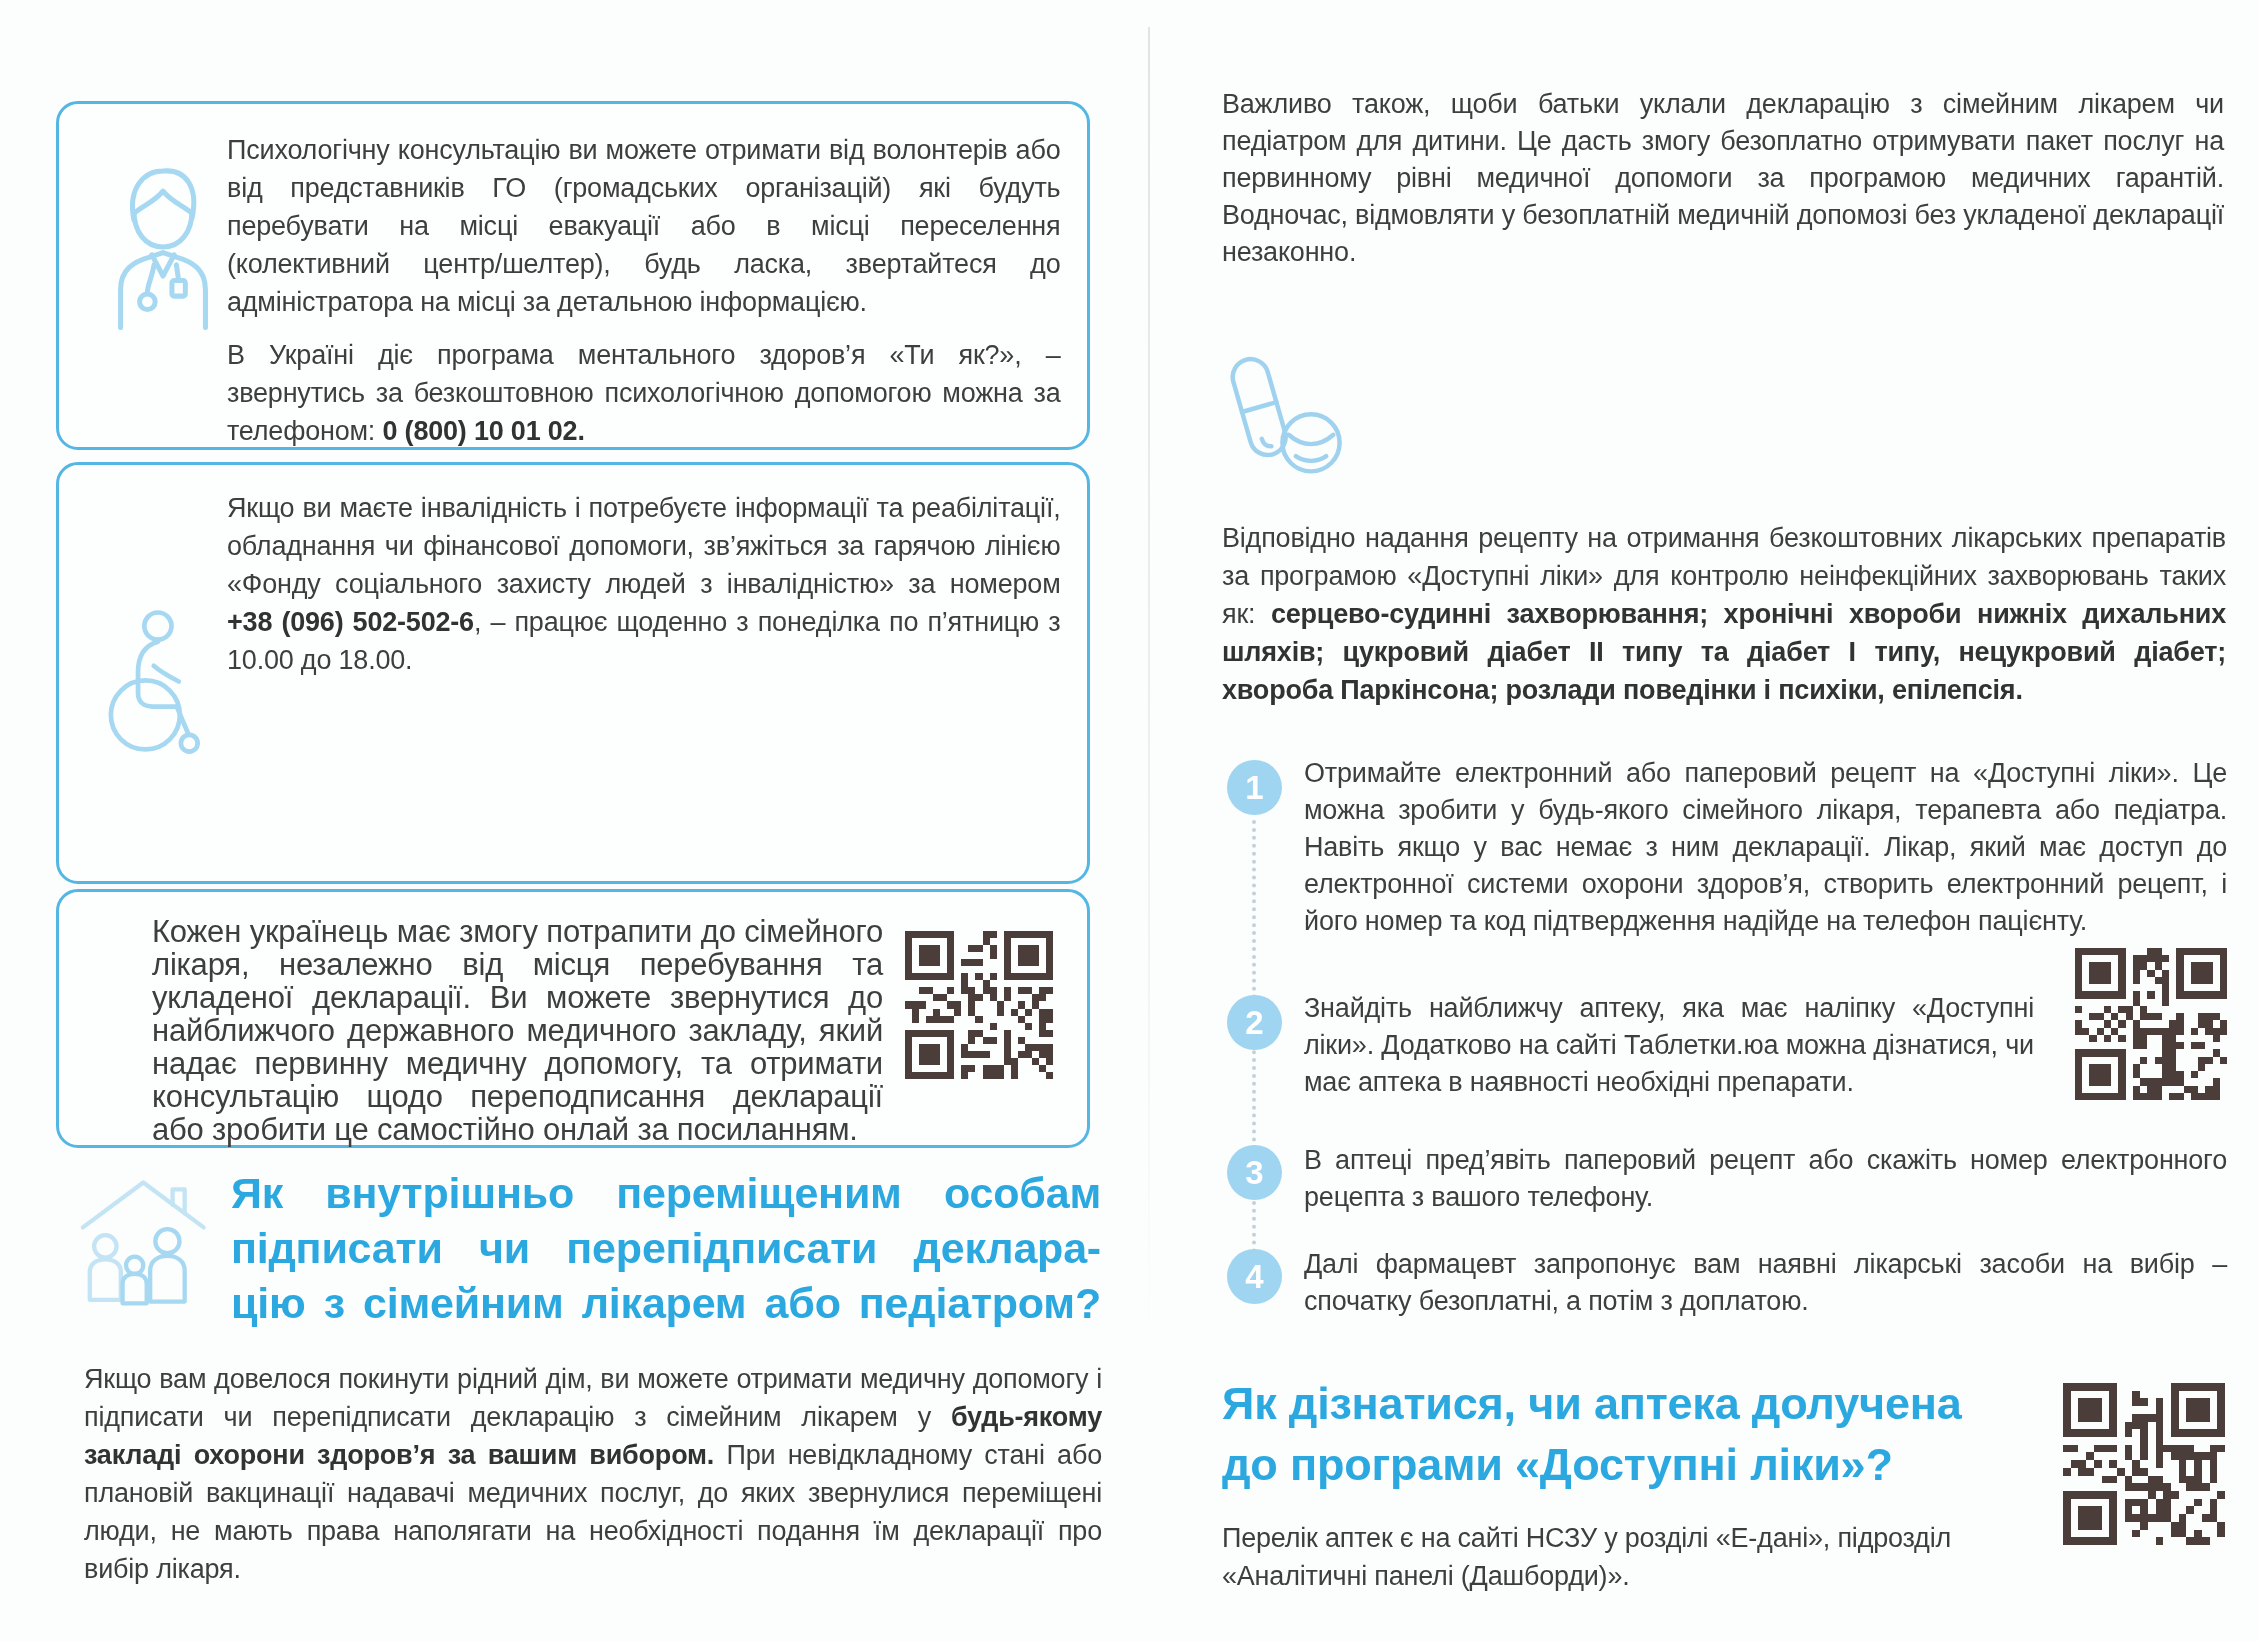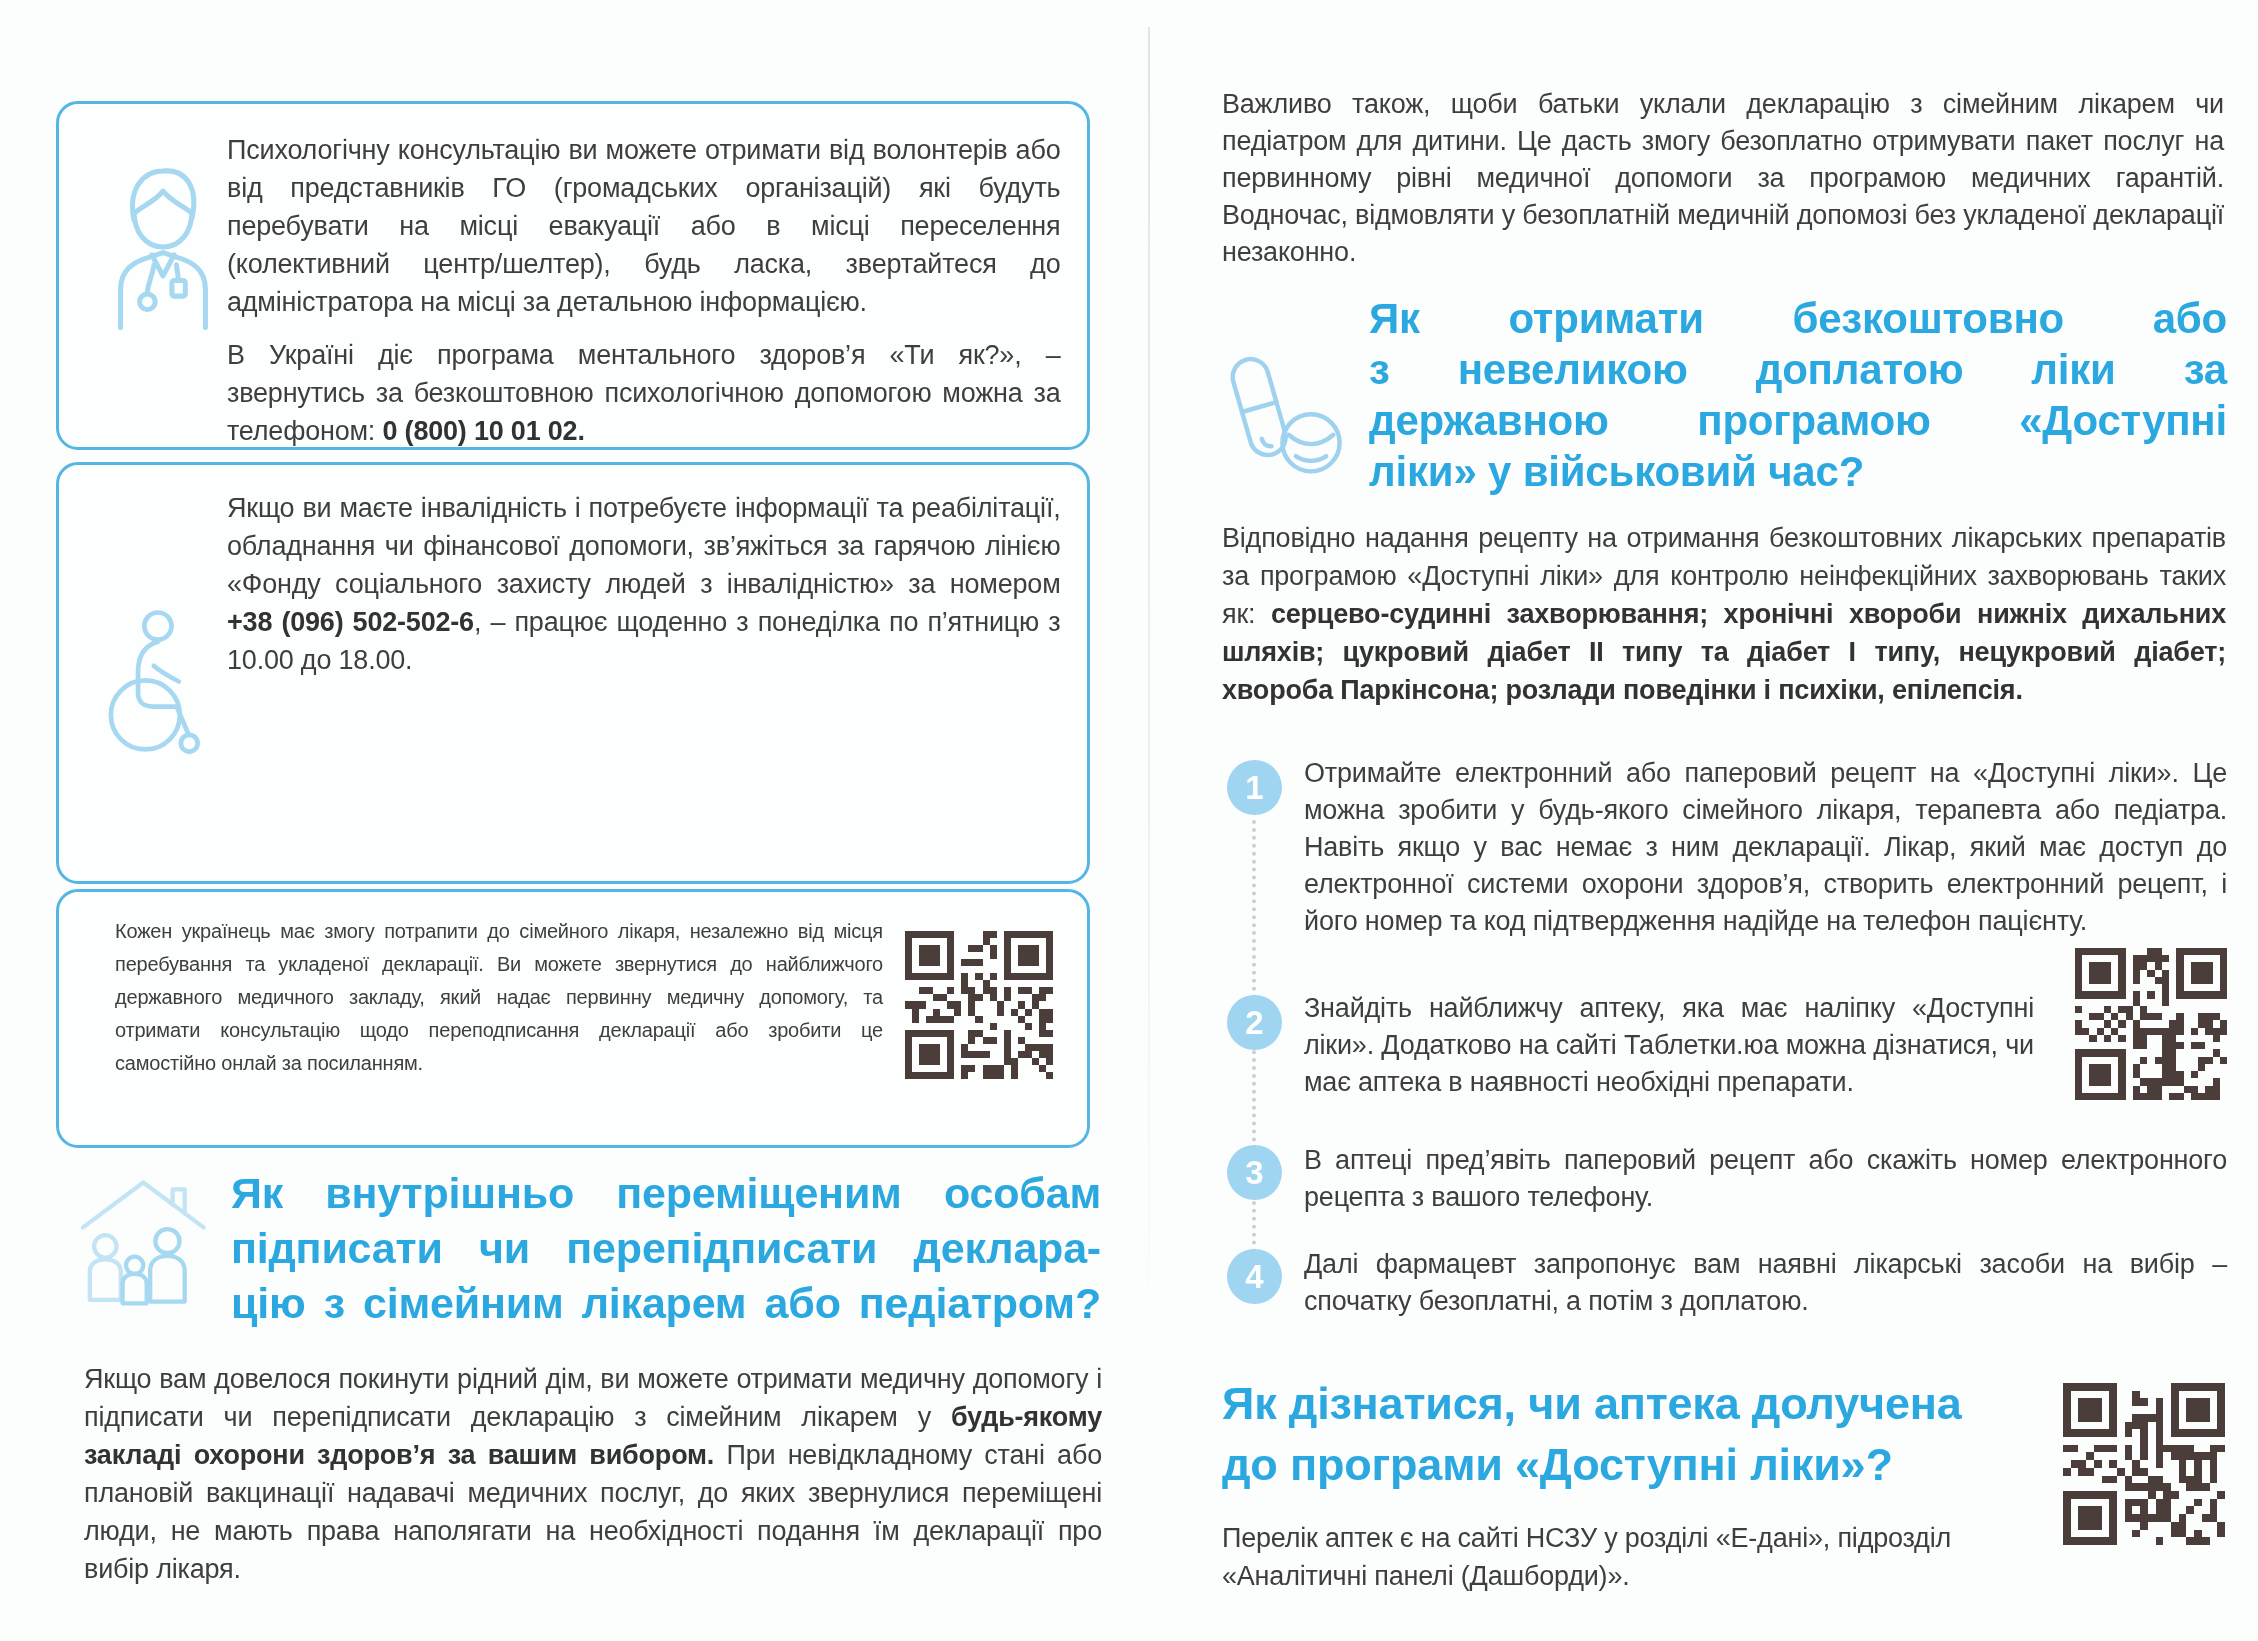--- a/index.html
+++ b/index.html
@@ -17,21 +17,21 @@
   
   .card{
     position:absolute;border:3.1px solid #54b6e3;border-radius:22px;background:#fdfefe;
     box-sizing:border-box;
   }
   .para{
     margin:0;font-size:27px;line-height:38px;letter-spacing:-0.2px;
     text-align:justify;text-align-last:left;color:#3e3e3e;
   }
   .para b{font-weight:700;color:#323232;}
-  .small .para{font-size:20px;line-height:33px;}
+  .small .para{font-size:31px;line-height:33px;margin-left:37px;}
   .gap{height:15px;}
   .icon-wrap svg{width:100%;height:100%;}
   
   .head{
     font-weight:700;color:#2ba8df;letter-spacing:-0.2px;
   }
   .jline{text-align:justify;text-align-last:justify;}
   .head-left{font-size:43px;line-height:55px;}
   .head-r1{font-size:42px;line-height:51px;}
   .head-r2{font-size:45px;line-height:61px;}
@@ -249,26 +249,20 @@
     <svg viewBox="0 0 150 170" fill="none" stroke="#9fd2ee" stroke-width="5" stroke-linecap="round" stroke-linejoin="round">
       <g transform="rotate(-16 45 75)">
         <rect x="25" y="20" width="40" height="110" rx="20"></rect>
         <path d="M25,75 L65,75"></path>
         <path d="M38,110 C38,118 42,120 46,121"></path>
       </g>
       <circle cx="103" cy="115" r="32"></circle>
       <path d="M78,106 C94,120 112,120 128,106"></path>
       <path d="M86,130 C96,137 110,137 120,130"></path>
     </svg>
-  </div>
-  <div class="abs head head-r1" style="left:1369px;top:293px;width:858px">
-    <div class="jline">Як отримати безкоштовно або</div>
-    <div class="jline">з невеликою доплатою ліки за</div>
-    <div class="jline">державною програмою «Доступні</div>
-    <div>ліки» у військовий час?</div>
   </div>
 
   <div class="abs" style="left:1222px;top:519px;width:1004px">
     <p class="para"><span>Відповідно надання рецепту на отримання безкоштовних лікарських препаратів за програмою «Доступні ліки» для контролю неінфекційних захворювань таких як: </span><b>серцево-судинні захворювання; хронічні хвороби нижніх дихальних шляхів; цукровий діабет II типу та діабет I типу, нецукровий діабет; хвороба Паркінсона; розлади поведінки і психіки, епілепсія.</b></p>
   </div>
 
   <div class="dotline" style="left:1252px;top:820px;height:441px"></div>
 
   <div class="badge" style="left:1227px;top:760px">
     <span>1</span>

